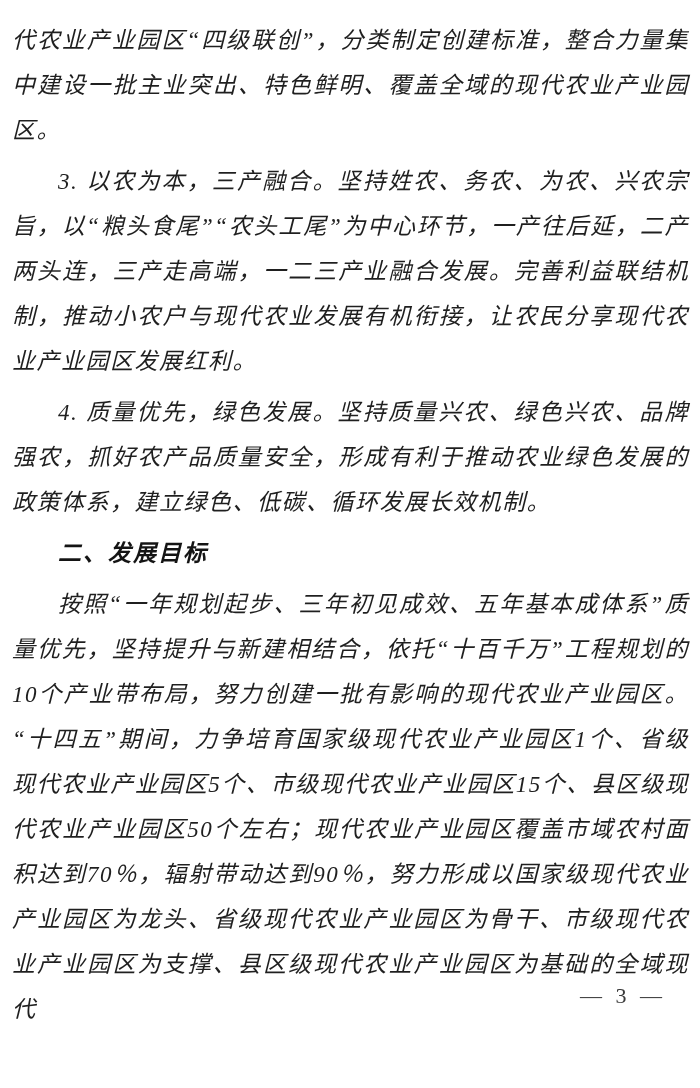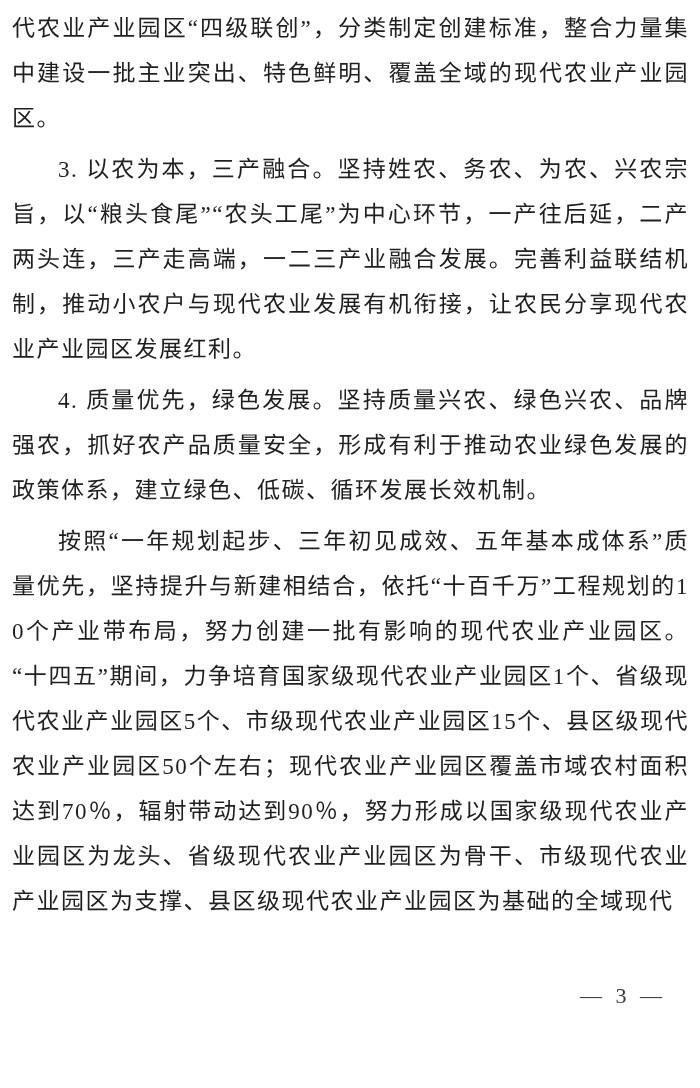--- a/index.html
+++ b/index.html
@@ -12,23 +12,24 @@
     width: 700px;
     height: 1088px;
     background: #ffffff;
     overflow: hidden;
     font-family: "Liberation Serif", "DejaVu Serif", serif;
     color: #1f1f1f;
     box-sizing: border-box;
   }
   .body-text {
     position: absolute;
-    top: 6px;
+    top: 18px;
     left: 12px;
     right: 11px;
+    font-style: italic;
   }
   .para {
     margin: 0;
     font-size: 23px;
     line-height: 45px;
     letter-spacing: 1.5px;
     text-align: justify;
     text-justify: inter-ideograph;
     word-break: break-all;
   }
@@ -61,16 +62,17 @@
   }
 </style>
 </head>
 <body>
 
 <div class="page">
   <div class="body-text">
     <p class="para">代农业产业园区“四级联创”，分类制定创建标准，整合力量集中建设一批主业突出、特色鲜明、覆盖全域的现代农业产业园区。</p>
     <p class="para indent">3. 以农为本，三产融合。坚持姓农、务农、为农、兴农宗旨，以“粮头食尾”“农头工尾”为中心环节，一产往后延，二产两头连，三产走高端，一二三产业融合发展。完善利益联结机制，推动小农户与现代农业发展有机衔接，让农民分享现代农业产业园区发展红利。</p>
     <p class="para indent">4. 质量优先，绿色发展。坚持质量兴农、绿色兴农、品牌强农，抓好农产品质量安全，形成有利于推动农业绿色发展的政策体系，建立绿色、低碳、循环发展长效机制。</p>
+    <h2 class="heading">二、发展目标</h2>
     <p class="para indent">按照“一年规划起步、三年初见成效、五年基本成体系”质量优先，坚持提升与新建相结合，依托“十百千万”工程规划的10个产业带布局，努力创建一批有影响的现代农业产业园区。“十四五”期间，力争培育国家级现代农业产业园区1个、省级现代农业产业园区5个、市级现代农业产业园区15个、县区级现代农业产业园区50个左右；现代农业产业园区覆盖市域农村面积达到70％，辐射带动达到90％，努力形成以国家级现代农业产业园区为龙头、省级现代农业产业园区为骨干、市级现代农业产业园区为支撑、县区级现代农业产业园区为基础的全域现代</p>
   </div>
   <div class="footer">— 3 —</div>
 </div>
 
 </body></html>

